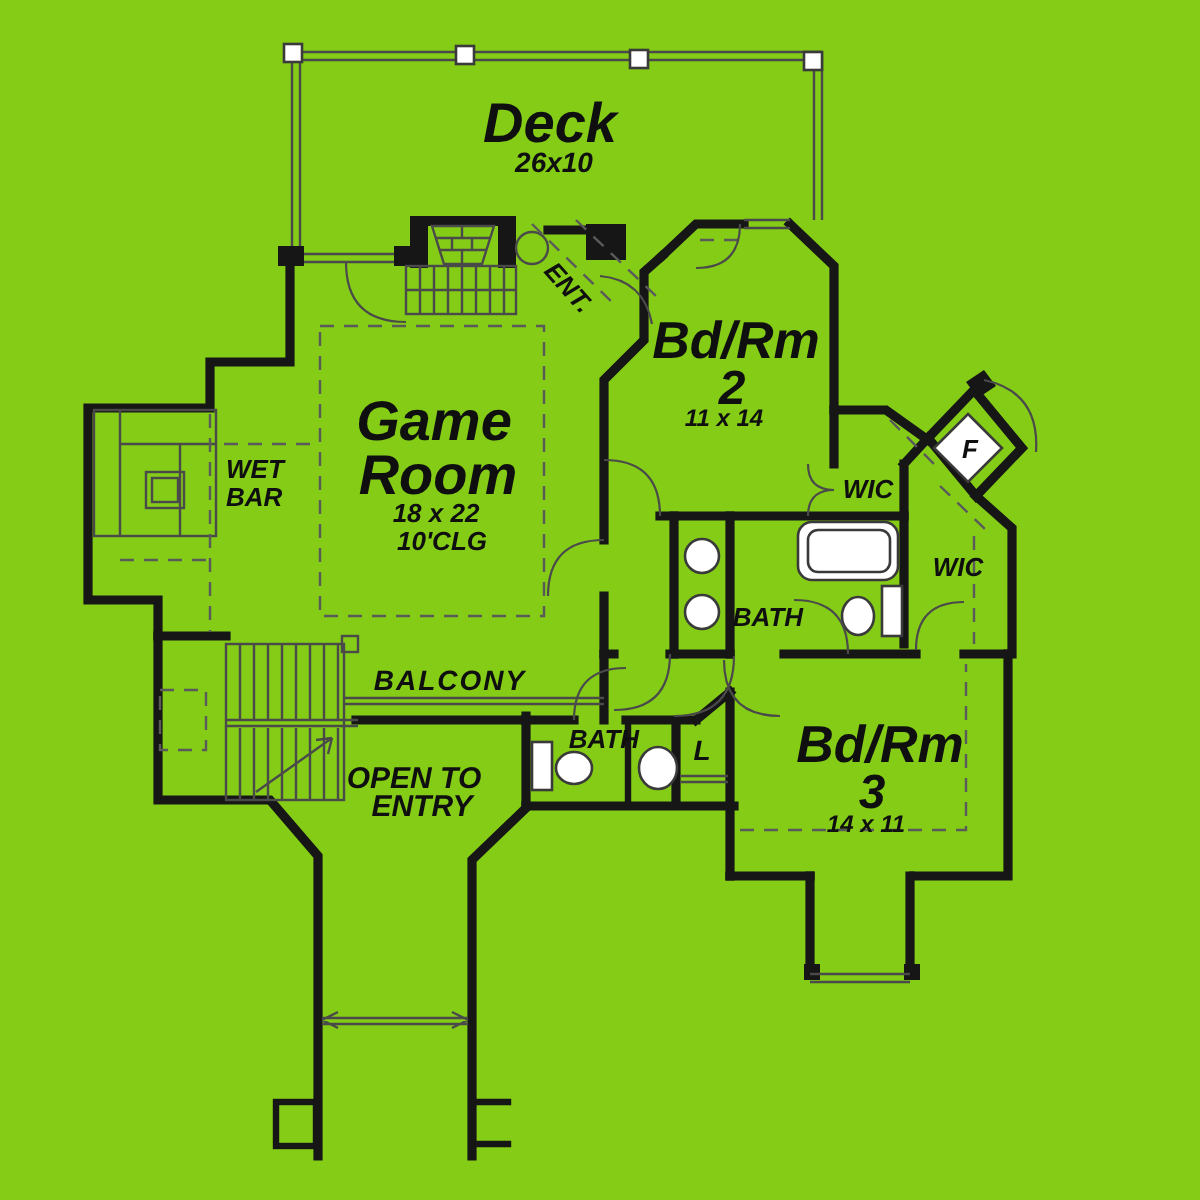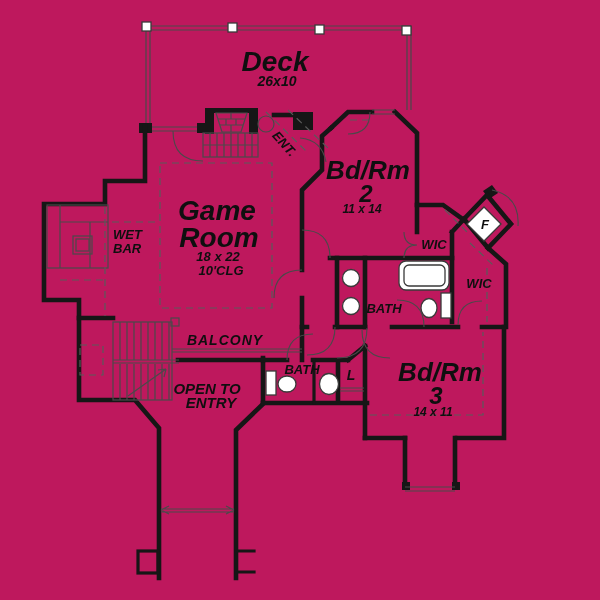--- a/index.html
+++ b/index.html
@@ -1,16 +1,16 @@
 <!DOCTYPE html>
 <html><head>
 <meta charset="utf-8">
 <style>
   html,body{margin:0;padding:0;background:#fff;}
-  #stage{width:600px;height:600px;position:relative;background:#be185d;overflow:hidden;}
+  #stage{width:600px;height:600px;position:relative;background:#84cc16;overflow:hidden;}
   svg{display:block;}
   text{font-family:"Liberation Sans","DejaVu Sans",sans-serif;font-style:italic;font-weight:bold;fill:#0f0f0f;}
   .walls{fill:none;stroke:#161616;stroke-width:4.6;stroke-linecap:square;stroke-linejoin:miter;}
   .walls2{fill:none;stroke:#161616;stroke-width:3.2;stroke-linecap:square;}
   .thin{fill:none;stroke:#4a4a4a;stroke-width:1.2;}
   .dash{fill:none;stroke:#5a5a5a;stroke-width:1.2;stroke-dasharray:7 5;}
   .arc{fill:none;stroke:#4a4a4a;stroke-width:1.1;}
   .blk{fill:#161616;stroke:none;}
   .fixture{fill:#ffffff;stroke:#3a3a3a;stroke-width:1.3;}
 </style>

